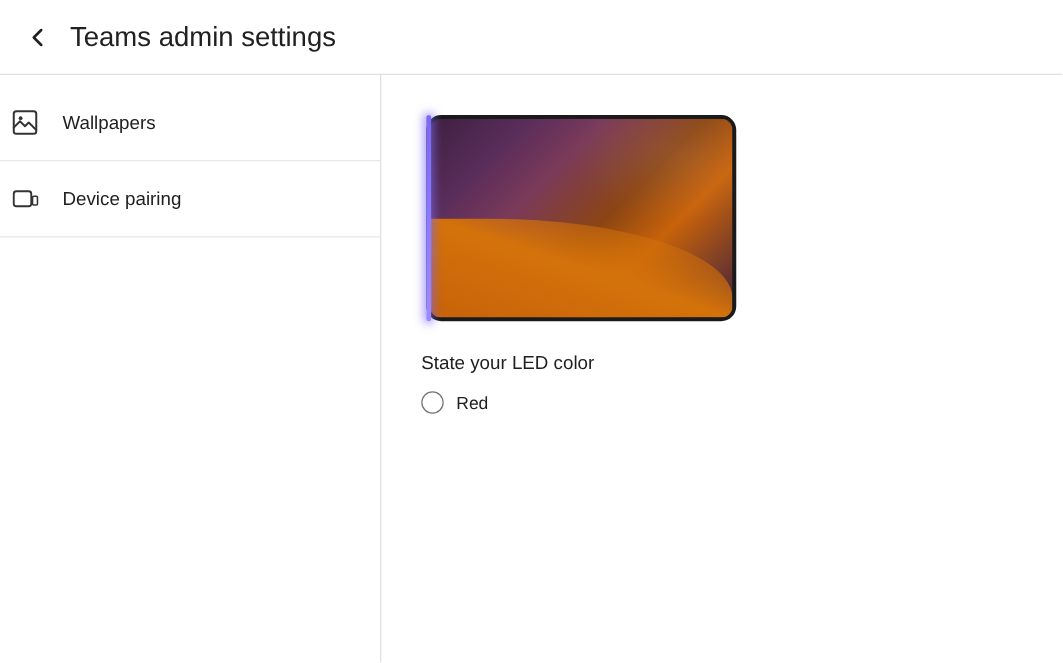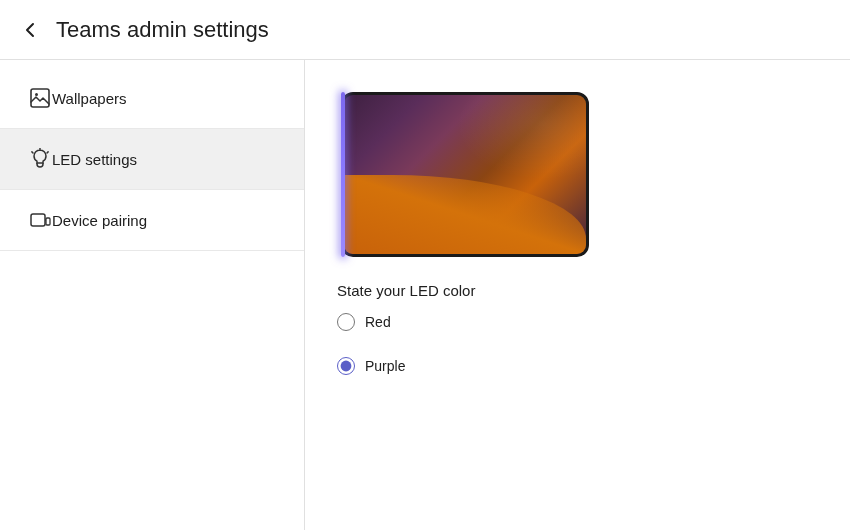--- a/index.html
+++ b/index.html
@@ -45,23 +45,24 @@
     
     .sidebar {
       width: 305px;
       border-right: 1px solid #e0e0e0;
       flex-shrink: 0;
       padding-top: 8px;
     }
     .sidebar-item {
       display: flex;
       align-items: center;
-      padding: 18px 28px;
+      padding: 18px 8px;
       cursor: pointer;
       border-bottom: 1px solid #e8e8e8;
+      gap: 18px;
       font-size: 15px;
       color: #202020;
     }
     .sidebar-item.active {
       background: #f0f0f0;
     }
     .sidebar-icon {
       width: 24px;
       height: 24px;
       display: flex;
@@ -185,32 +186,20 @@
       <span class="sidebar-icon">
         <svg width="22" height="22" viewBox="0 0 22 22" fill="none">
           <rect x="2" y="2" width="18" height="18" rx="2" stroke="#333" stroke-width="1.6" fill="none"></rect>
           <circle cx="7.5" cy="7.5" r="1.5" fill="#333"></circle>
           <path d="M2 15l5-5 4 4 3-3 6 6" stroke="#333" stroke-width="1.5" stroke-linecap="round" stroke-linejoin="round" fill="none"></path>
         </svg>
       </span>
       <span>Wallpapers</span>
     </div>
 
-    <div class="sidebar-item active">
-      <span class="sidebar-icon">
-        <svg width="22" height="22" viewBox="0 0 22 22" fill="none">
-          <path d="M11 2C7.686 2 5 4.686 5 8c0 2.21 1.19 4.14 2.96 5.22V15h6.08v-1.78C15.81 12.14 17 10.21 17 8c0-3.314-2.686-6-6-6z" stroke="#333" stroke-width="1.5" fill="none"></path>
-          <path d="M8 15v1a3 3 0 006 0v-1" stroke="#333" stroke-width="1.5" fill="none"></path>
-          <line x1="11" y1="2" x2="11" y2="0.5" stroke="#333" stroke-width="1.5" stroke-linecap="round"></line>
-          <line x1="4" y1="5" x2="2.9" y2="3.9" stroke="#333" stroke-width="1.5" stroke-linecap="round"></line>
-          <line x1="18" y1="5" x2="19.1" y2="3.9" stroke="#333" stroke-width="1.5" stroke-linecap="round"></line>
-        </svg>
-      </span>
-      <span>LED settings</span>
-    </div>
 
 
     <div class="sidebar-item">
       <span class="sidebar-icon">
         <svg width="22" height="22" viewBox="0 0 22 22" fill="none">
           <rect x="2" y="5" width="14" height="12" rx="2" stroke="#333" stroke-width="1.5" fill="none"></rect>
           <rect x="17" y="9" width="4" height="7" rx="1" stroke="#333" stroke-width="1.3" fill="none"></rect>
           <line x1="16" y1="11" x2="17" y2="11" stroke="#333" stroke-width="1.3"></line>
         </svg>
       </span>
@@ -228,20 +217,16 @@
       </div>
       <div class="led-glow"></div>
     </div>
 
     <div class="color-section-title">State your LED color</div>
     <div class="radio-group">
       <label class="radio-label">
         <input type="radio" name="led-color" style="">
         <span>Red</span>
       </label>
-      <label class="radio-label">
-        <input type="radio" name="led-color" checked="" style="">
-        <span>Purple</span>
-      </label>
     </div>
 
   </main>
 </div>
 
 </body></html>

